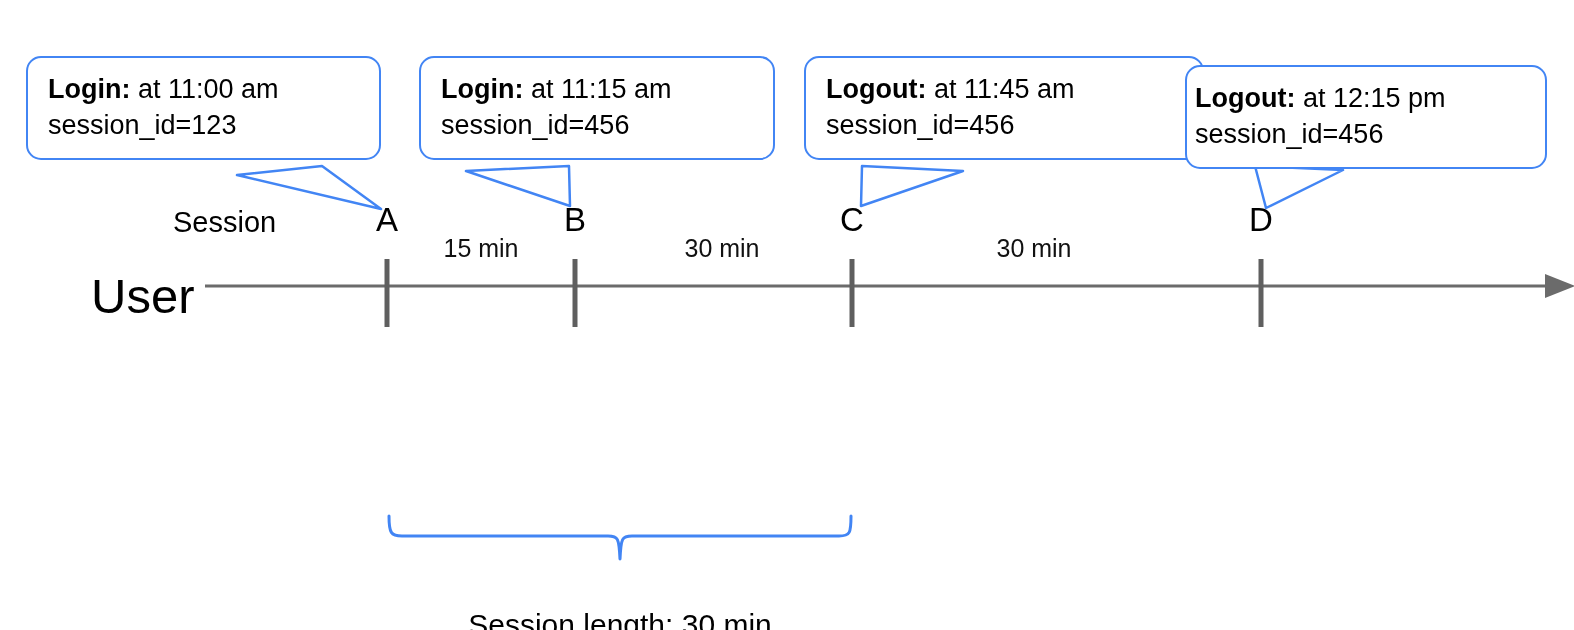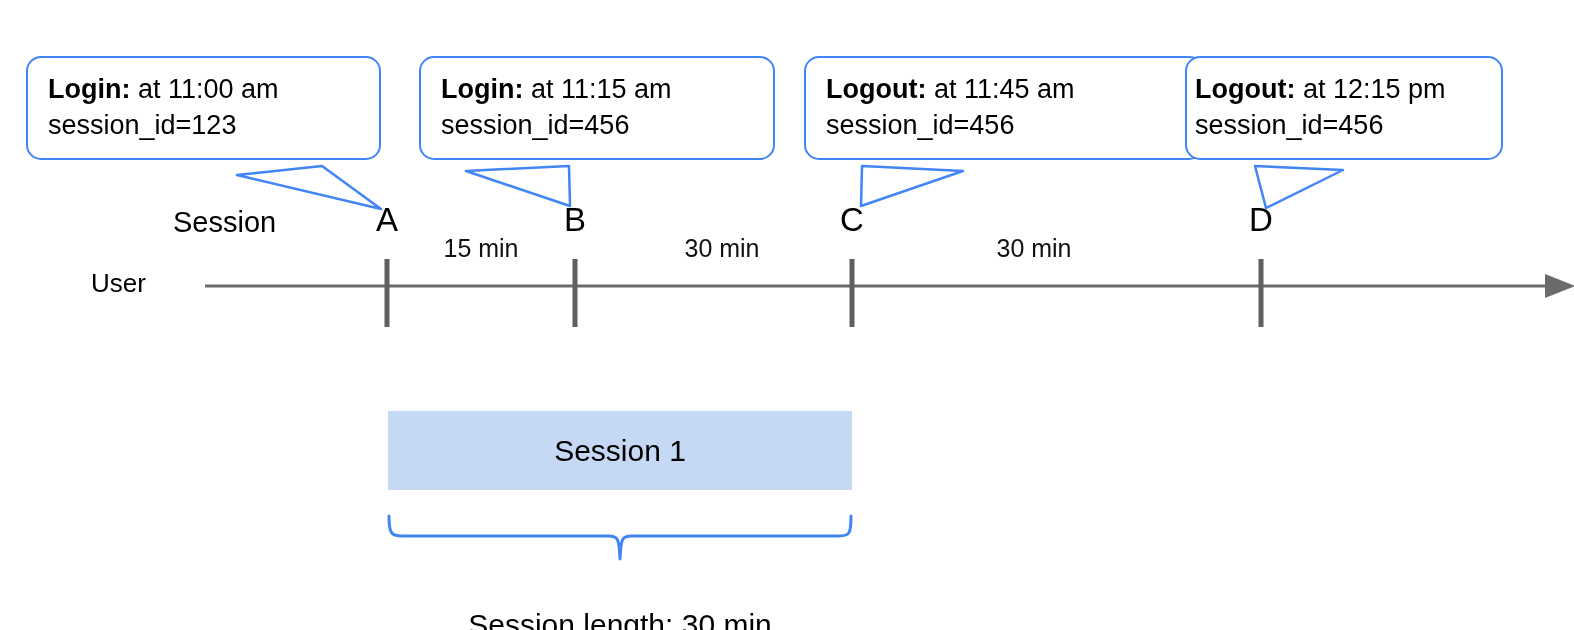--- a/index.html
+++ b/index.html
@@ -67,21 +67,21 @@
     color: #000000;
     white-space: nowrap;
     z-index: 2;
   }
   #events-label {
     font-size: 29px;
     left: 173px;
     top: 168px;
   }
   #user-label {
-    font-size: 26px;
+    font-size: 49px;
     left: 91px;
     top: 230px;
   }
   .session-bar {
     position: absolute;
     box-sizing: border-box;
     background: #c5d9f5;
     display: flex;
     align-items: center;
     justify-content: center;
@@ -148,38 +148,35 @@
     <div class="line">session_id=456</div>
   </div>
 
   <div class="callout" style="left:804px; top:18px; width:400px;">
     <div class="line">
       <span class="ev">Logout:</span><span> at 11:45 am</span>
     </div>
     <div class="line">session_id=456</div>
   </div>
 
-  <div class="callout" style="left:1185px; top:18px; width:318px;padding-left:8px;">
+  <div class="callout" style="left:1185px; top:27px; width:362px;padding-left:8px;">
     <div class="line">
       <span class="ev">Logout:</span><span> at 12:15 pm</span>
     </div>
     <div class="line">session_id=456</div>
   </div>
 
   <div class="row-label" id="events-label">Session</div>
   <div class="row-label" id="user-label">User</div>
 
   <div class="tick-label" style="left:387px; top:163px;">A</div>
   <div class="tick-label" style="left:575px; top:163px;">B</div>
   <div class="tick-label" style="left:852px; top:163px;">C</div>
   <div class="tick-label" style="left:1261px; top:163px;">D</div>
 
   <div class="gap-label" style="left:481px; top:196px;">15 min</div>
   <div class="gap-label" style="left:722px; top:196px;">30 min</div>
   <div class="gap-label" style="left:1034px; top:196px;">30 min</div>
 
-  <div class="session-bar" style="left:388px; top:373px; width:464px; height:79px;">
-    <span>Session 1</span>
-  </div>
 
   <div id="session-length-label" style="left:620px; top:570px;">Session length: 30 min</div>
 
 </div>
 
 </body></html>

